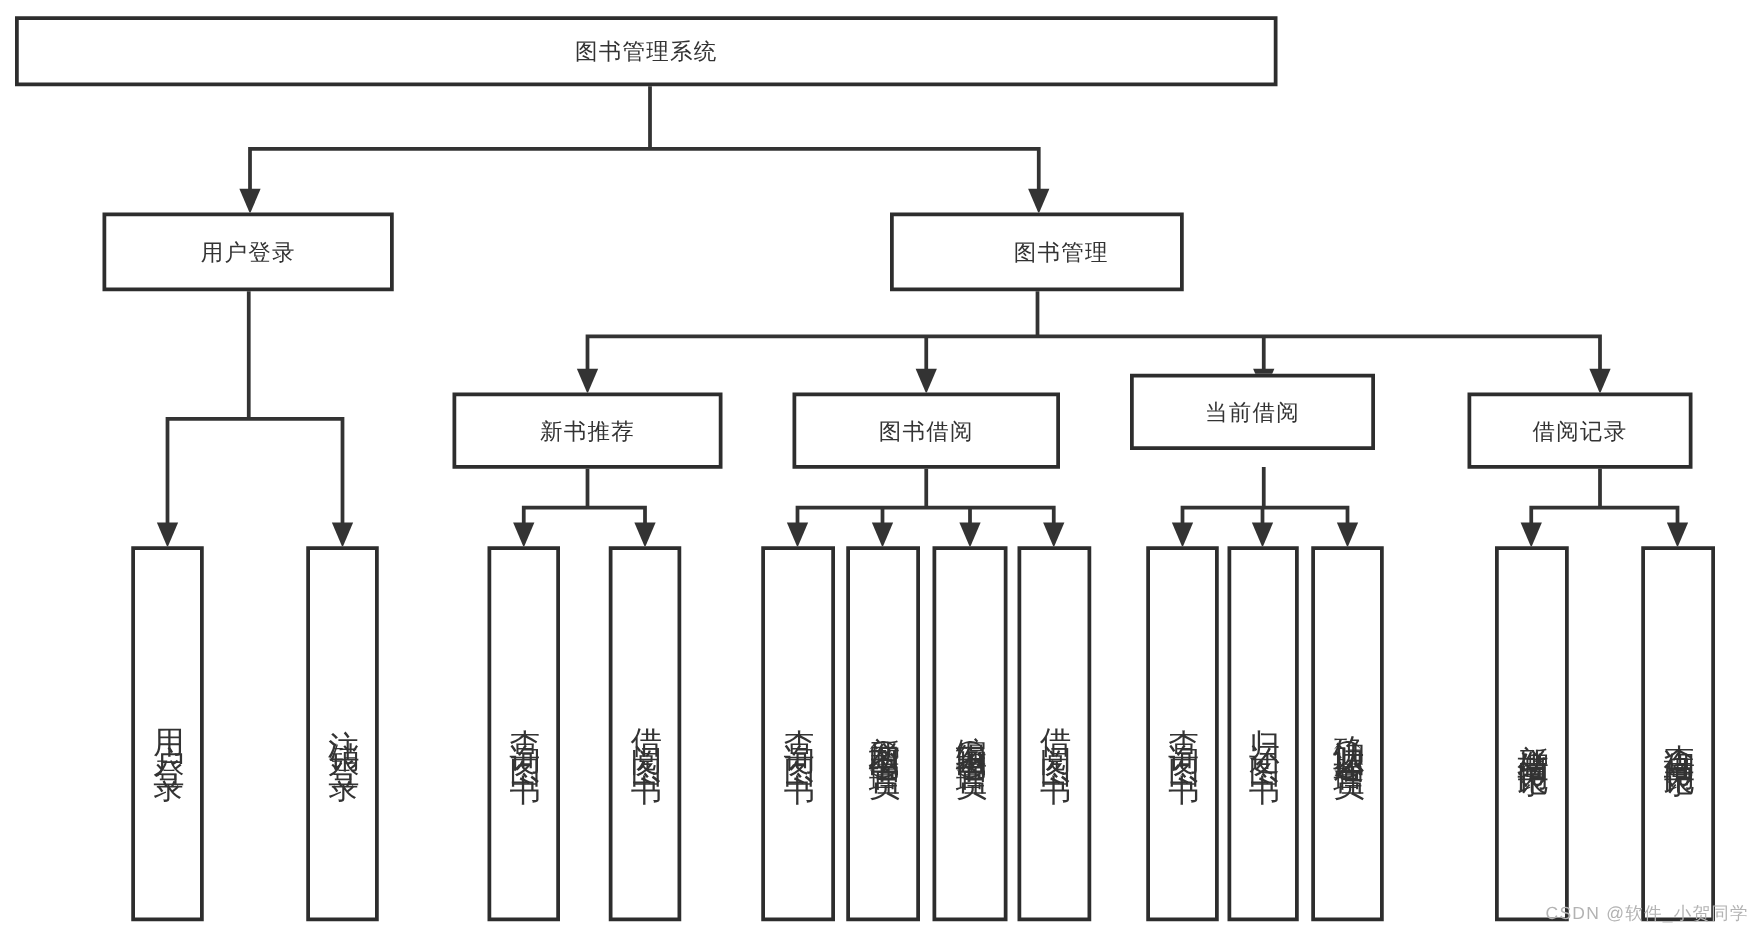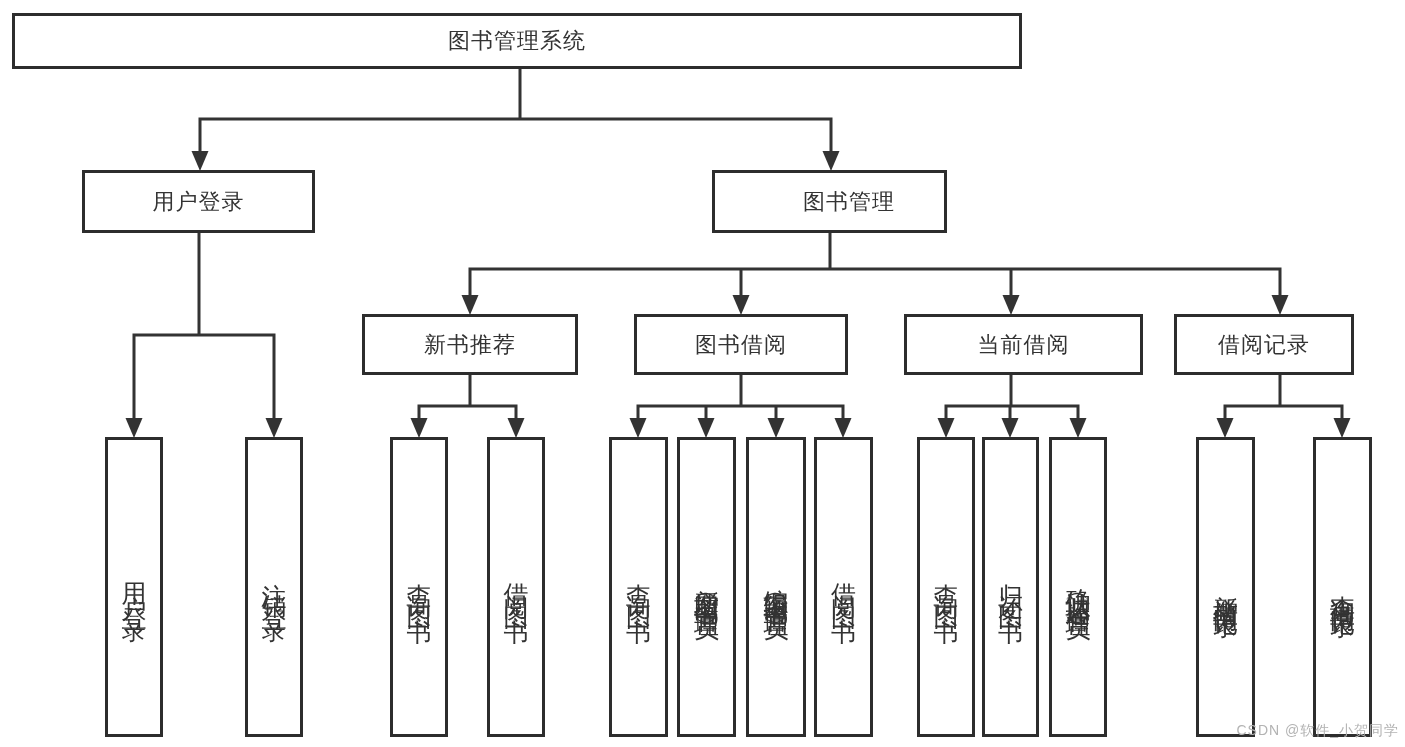--- a/index.html
+++ b/index.html
@@ -30,27 +30,27 @@
     stroke-linecap:square;
   }
   .arrow-head{fill:var(--line-color);}
   .node{
     position:absolute;
     background:#ffffff;
     border:3px solid var(--box-border);
     display:flex;align-items:center;justify-content:center;
     text-align:center;
   }
-  .h-node{font-size:22px;letter-spacing:1px;}
+  .h-node{font-size:18px;letter-spacing:1px;}
   .root-node{left:12px;top:13px;width:1010px;height:56px;}
   .n-user-login{left:82px;top:170px;width:233px;height:63px;}
   .n-book-mgmt{left:712px;top:170px;width:235px;height:63px;padding-left:39px;}
   .n-new-book{left:362px;top:314px;width:216px;height:61px;}
   .n-book-borrow{left:634px;top:314px;width:214px;height:61px;}
-  .n-current-borrow{left:904px;top:314px;width:239px;height:61px;}
+  .n-current-borrow{left:904px;top:299px;width:196px;height:61px;}
   .n-borrow-records{left:1174px;top:314px;width:180px;height:61px;}
   .leaf{top:437px;height:300px;}
   .v-label{
     writing-mode:vertical-rl;
     font-size:25px;
     line-height:1;
     letter-spacing:12px;
     white-space:nowrap;
   }
   .l-a1{left:105px;width:58px;}

